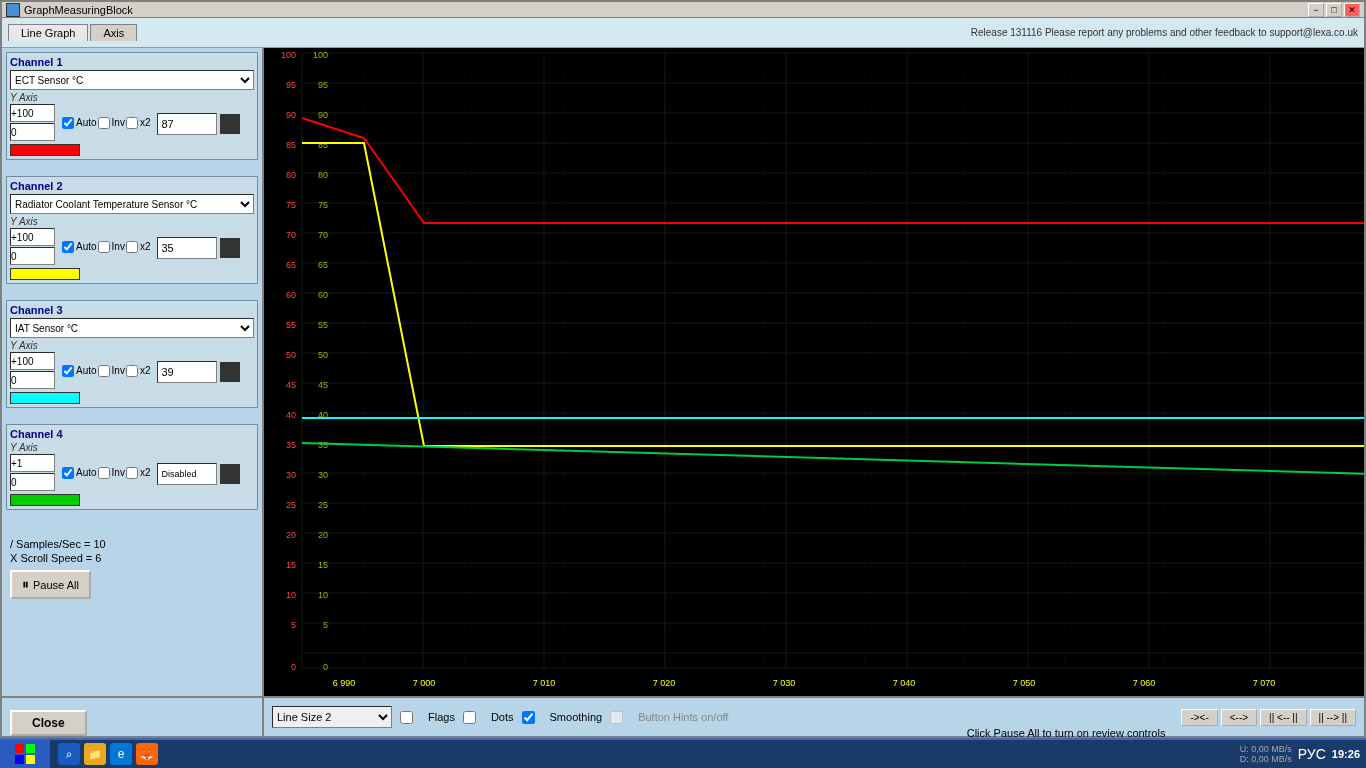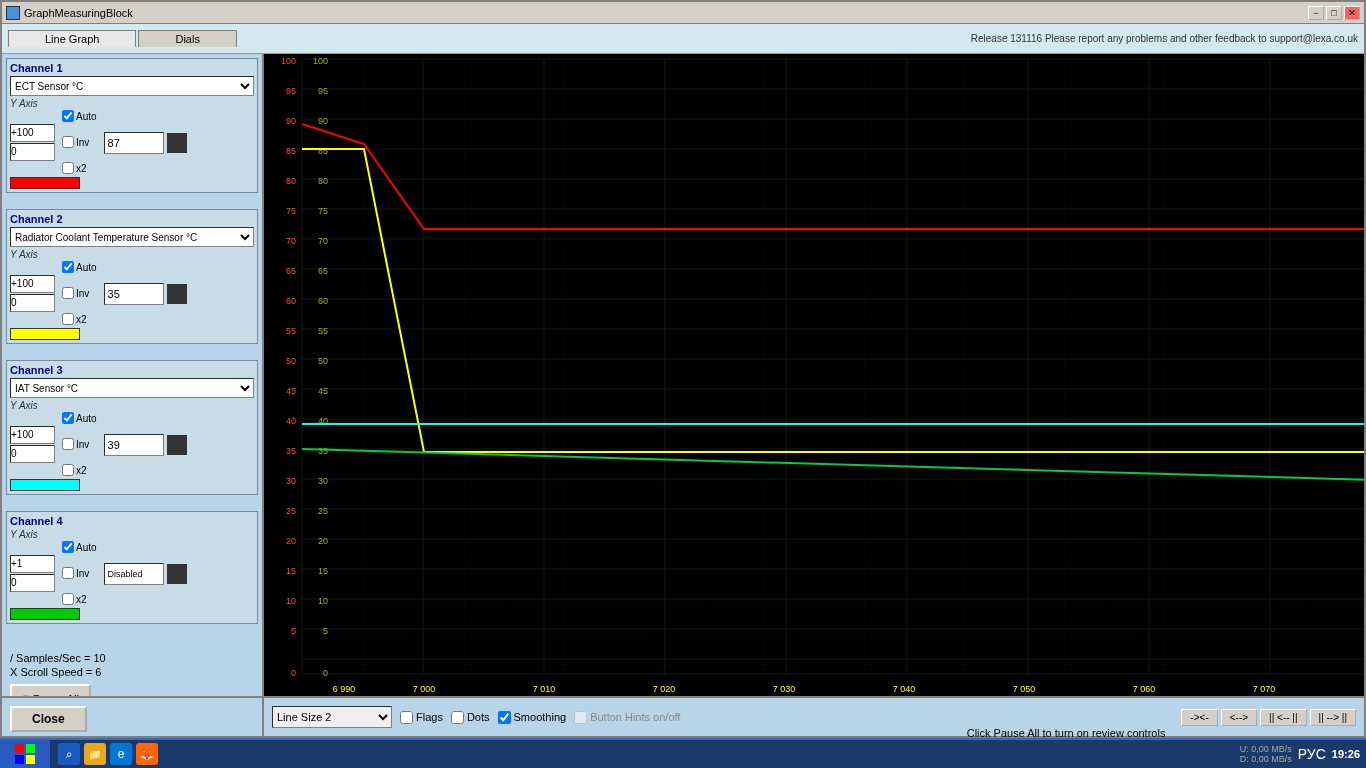--- a/index.html
+++ b/index.html
@@ -6,21 +6,21 @@
     body { font-family: Arial, sans-serif; font-size: 11px; background: #c0c0c0; width: 1366px; height: 768px; overflow: hidden; }
     
     
     .title-bar {
       background: #d4d0c8;
       border-bottom: 1px solid #808080;
       display: flex;
       align-items: center;
       justify-content: space-between;
       padding: 2px 4px;
-      height: 22px;
+      height: 16px;
     }
     .title-bar-left { display: flex; align-items: center; gap: 4px; font-size: 11px; }
     .title-bar-icon { width: 16px; height: 16px; background: #4a90d9; border: 1px solid #333; }
     .title-bar-controls { display: flex; gap: 2px; }
     .title-btn {
       width: 16px; height: 14px; background: #d4d0c8; border: 1px outset #fff; font-size: 9px;
       display: flex; align-items: center; justify-content: center; cursor: pointer;
     }
     
     
@@ -53,54 +53,54 @@
       height: 20px;
       background: white;
       border: 1px inset #808080;
     }
     .y-axis-label { font-size: 10px; font-style: italic; color: #333; margin: 2px 0 1px; }
     .y-axis-row { display: flex; align-items: center; gap: 3px; }
     .y-axis-spinbox {
       width: 45px; height: 18px; font-size: 10px; background: white;
       border: 1px inset #808080;
     }
-    .checkbox-group { display: flex; flex-direction: column; gap: 14px; }
+    .checkbox-group { display: flex; flex-direction: row; gap: 1px; }
     .checkbox-row { display: flex; align-items: center; gap: 2px; font-size: 10px; }
     .checkbox-row input[type=checkbox] { width: 12px; height: 12px; }
     .value-display {
       background: white;
       border: 1px inset #808080;
       width: 60px;
       height: 22px;
       display: flex;
       align-items: center;
       padding: 0 3px;
       font-size: 11px;
     }
     .color-swatch { width: 20px; height: 20px; background: #444; border: 1px solid #333; }
     .value-row { display: flex; align-items: center; gap: 3px; margin-top: 2px; }
     
     
     .tab-bar { display: flex; gap: 2px; }
     .tab-btn {
-      padding: 2px 36px; font-size: 11px; border: 1px solid #808080;
+      padding: 2px 12px; font-size: 11px; border: 1px solid #808080;
       background: #d4d0c8; cursor: pointer; border-bottom: none;
     }
     .tab-btn.active { background: #e8e8e8; }
     .pause-btn {
       display: flex; align-items: center; gap: 4px; padding: 4px 10px;
       background: #d4d0c8; border: 2px outset #fff; cursor: pointer; font-size: 11px;
     }
     .pause-icon { font-size: 14px; }
     .close-btn {
       padding: 4px 20px; background: #d4d0c8; border: 2px outset #fff;
       cursor: pointer; font-size: 12px; font-weight: bold;
     }
     .line-size-select { height: 22px; font-size: 11px; width: 120px; border: 1px inset #808080; }
-    .check-label { display: flex; gap: 3px; font-size: 11px; }
+    .check-label { display: flex; gap: 15px; font-size: 11px; }
     .check-label input { width: 13px; height: 13px; }
     .review-btn {
       padding: 2px 8px; background: #d4d0c8; border: 1px outset #fff;
       cursor: pointer; font-size: 10px;
     }
     
     
     .taskbar {
       position: fixed; bottom: 0; left: 0; right: 0;
       height: 30px; background: #1a3a6b;
@@ -129,21 +129,21 @@
       <div class="title-bar-controls">
         <div class="title-btn">−</div>
         <div class="title-btn">□</div>
         <div class="title-btn" style="background:#ff6060;">✕</div>
       </div>
     </div>
 
     <div style="background:#d4e8f0; padding:3px 6px; display:flex; align-items:center; justify-content:space-between; border-bottom:1px solid #999; height:30px;">
       <div class="tab-bar">
         <button class="tab-btn active">Line Graph</button>
-        <button class="tab-btn">Dials</button>
+        <button class="tab-btn">Axis</button>
       </div>
       <span class="release-text">Release 131116 Please report any problems and other feedback to support@lexa.co.uk</span>
     </div>
 
     <div style="display:flex; flex:1; overflow:hidden;">
 
       <div class="left-panel" style="width:262px; min-width:262px;">
 
         <div class="channel-section">
           <div class="channel-title">Channel 1</div>
@@ -448,21 +448,21 @@
 
           <line x1="38" y1="395" x2="1248" y2="430" stroke="#00cc44" stroke-width="2"></line>
 
         </svg>
       </div>
 
     </div>
 
     <div style="display:flex; background:#b8d4e8; border-top:2px solid #808080; height:40px; align-items:center;">
 
-      <div style="width:262px; min-width:262px; padding:4px 8px; border-right:2px solid #808080; height:100%; display:flex; align-items:flex-end;">
+      <div style="width:262px; min-width:262px; padding:12px 8px; border-right:2px solid #808080; height:100%; display:flex; align-items:flex-start;">
         <button class="close-btn">Close</button>
       </div>
 
       <div style="flex:1; display:flex; align-items:center; padding:4px 8px; gap:8px;">
         <select class="line-size-select">
           <option>Line Size 2</option>
           <option>Line Size 1</option>
           <option>Line Size 3</option>
         </select>
         <label class="check-label">

